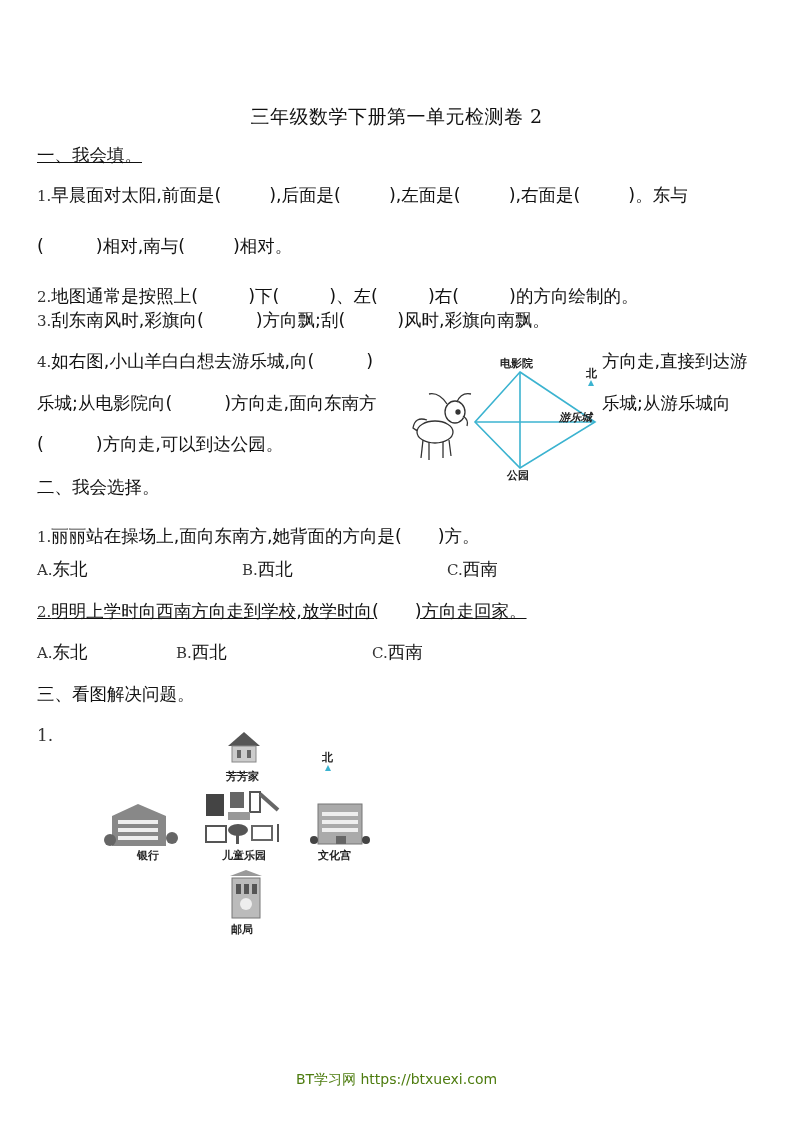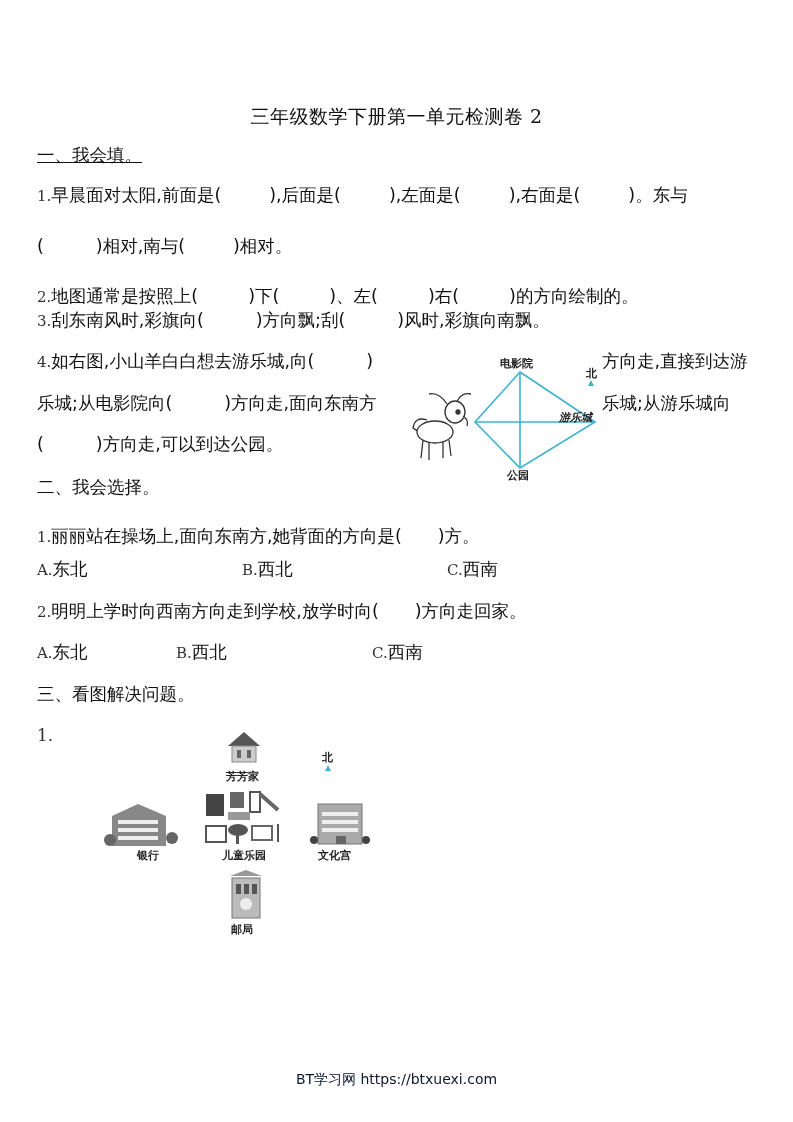--- a/index.html
+++ b/index.html
@@ -13,21 +13,21 @@
     left: 0; width: 793px; top: 104px; text-align: center;
     font-family: "DejaVu Serif", "Liberation Serif", serif;
     font-size: 19px; letter-spacing: 0.5px;
   }
   .line { font-size: 17.5px; left: 37px; }
   .num { font-family: "DejaVu Serif", "Liberation Serif", serif; font-size: 15px; color: #333; }
   .blank { display: inline-block; }
   .opt { font-size: 17.5px; }
   .footer {
     left: 0; width: 793px; top: 1071px; text-align: center;
-    font-size: 14px; color: #0f172a;
+    font-size: 14px; color: #4d7c0f;
   }
   .map-label {
     font-family: "DejaVu Serif", "Liberation Serif", serif;
     font-size: 11px; font-weight: bold; color: #222;
   }
 </style>
 </head>
 <body>
 
 <div class="abs title">三年级数学下册第一单元检测卷 2</div>
@@ -94,21 +94,21 @@
 
 <div class="abs line" style="top:475px;">二、我会选择。</div>
 
 <div class="abs line" style="top:516px;margin-top:8px;">
   <span class="num">1.</span><span>丽丽站在操场上,面向东南方,她背面的方向是(</span><span class="blank" style="width:36px"></span><span>)方。</span>
 </div>
 <div class="abs opt" style="top:557px; left:37px;"><span class="num">A.</span><span>东北</span></div>
 <div class="abs opt" style="top:557px; left:242px;"><span class="num">B.</span><span>西北</span></div>
 <div class="abs opt" style="top:557px; left:447px;"><span class="num">C.</span><span>西南</span></div>
 
-<div class="abs line" style="top:599px;">
+<div class="abs line" style="top:599px;text-decoration:underline;">
   <span class="num">2.</span><span>明明上学时向西南方向走到学校,放学时向(</span><span class="blank" style="width:36px"></span><span>)方向走回家。</span>
 </div>
 <div class="abs opt" style="top:640px; left:37px;"><span class="num">A.</span><span>东北</span></div>
 <div class="abs opt" style="top:640px; left:176px;"><span class="num">B.</span><span>西北</span></div>
 <div class="abs opt" style="top:640px; left:372px;"><span class="num">C.</span><span>西南</span></div>
 
 <div class="abs line" style="top:682px;">三、看图解决问题。</div>
 <div class="abs num" style="top:725px; left:37px; font-size:17px;">1.</div>
 
 <div class="abs" style="left:100px; top:728px; width:290px; height:215px;">

